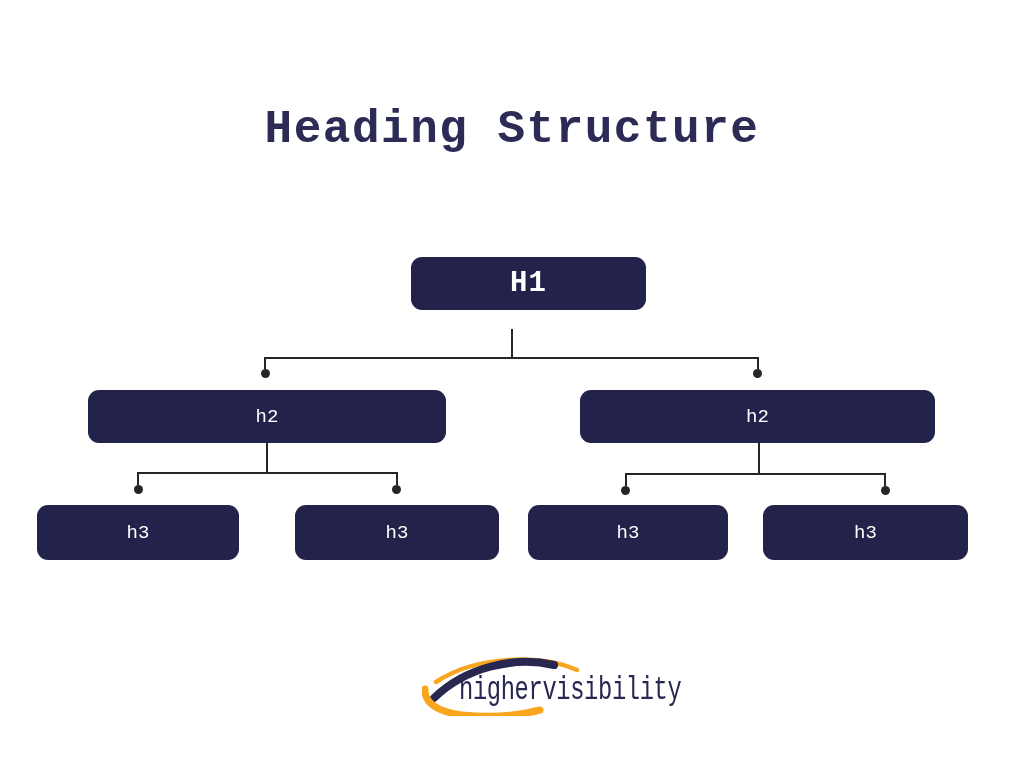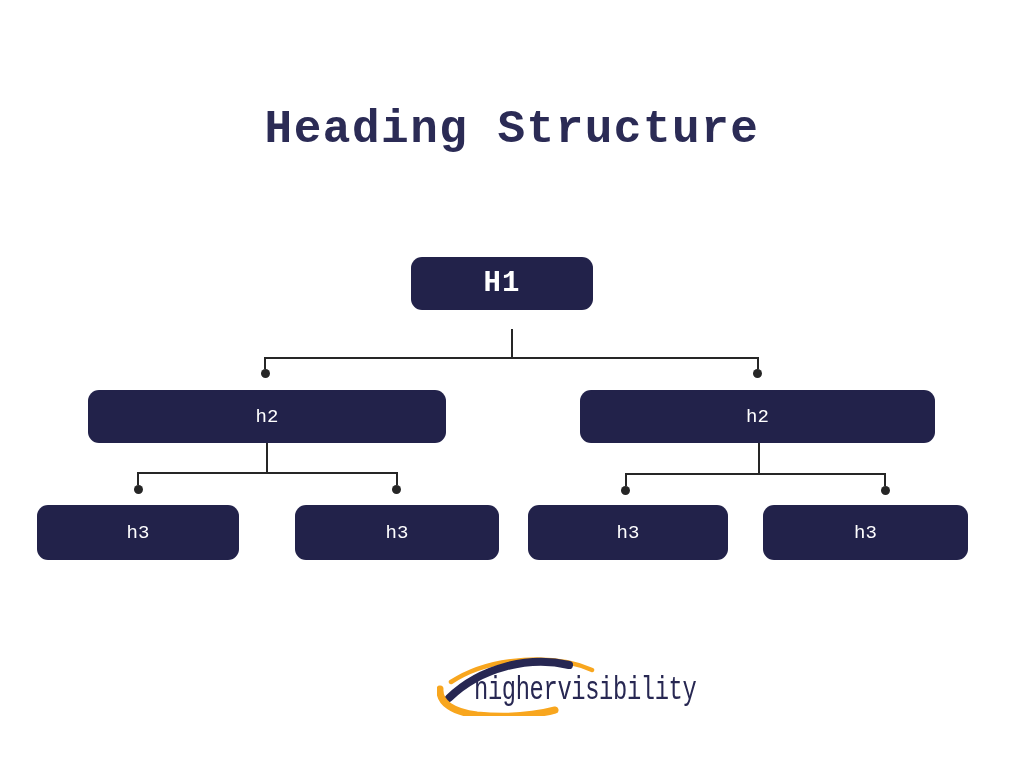--- a/index.html
+++ b/index.html
@@ -29,21 +29,21 @@
     display: flex;
     align-items: center;
     justify-content: center;
     font-size: 19px;
   }
   .box.root {
     font-weight: bold;
     font-size: 29px;
     letter-spacing: 1px;
   }
-  #box-h1  { left: 411px; top: 257px; width: 182px; height: 53px; }
+  #box-h1  { left: 411px; top: 257px; width: 235px; height: 53px; }
   #box-h2a { left:  88px; top: 390px; width: 358px; height: 53px; }
   #box-h2b { left: 580px; top: 390px; width: 355px; height: 53px; }
   #box-h3a { left:  37px; top: 505px; width: 202px; height: 55px; }
   #box-h3b { left: 295px; top: 505px; width: 204px; height: 55px; }
   #box-h3c { left: 528px; top: 505px; width: 200px; height: 55px; }
   #box-h3d { left: 763px; top: 505px; width: 205px; height: 55px; }
 
   .line {
     position: absolute;
     background: var(--connector, #262626);
@@ -71,21 +71,21 @@
   
   #v2r   { left: 758px; top: 443px; width: 2px;   height: 32px; }
   #l2rh  { left: 625px; top: 473px; width: 261px; height: 2px;  }
   #l2rsa { left: 625px; top: 473px; width: 2px;   height: 13px; }
   #l2rsb { left: 884px; top: 473px; width: 2px;   height: 13px; }
   #l2rda { left: 621px; top: 486px; }
   #l2rdb { left: 881px; top: 486px; }
 
   .logo {
     position: absolute;
-    left: 437px; top: 652px;
+    left: 422px; top: 652px;
     width: 210px; height: 68px;
   }
   .logo .swoosh {
     position: absolute;
     left: 0; top: 0;
     width: 165px; height: 64px;
   }
   .logo .logo-text {
     position: absolute;
     left: 37px; top: 20px;

